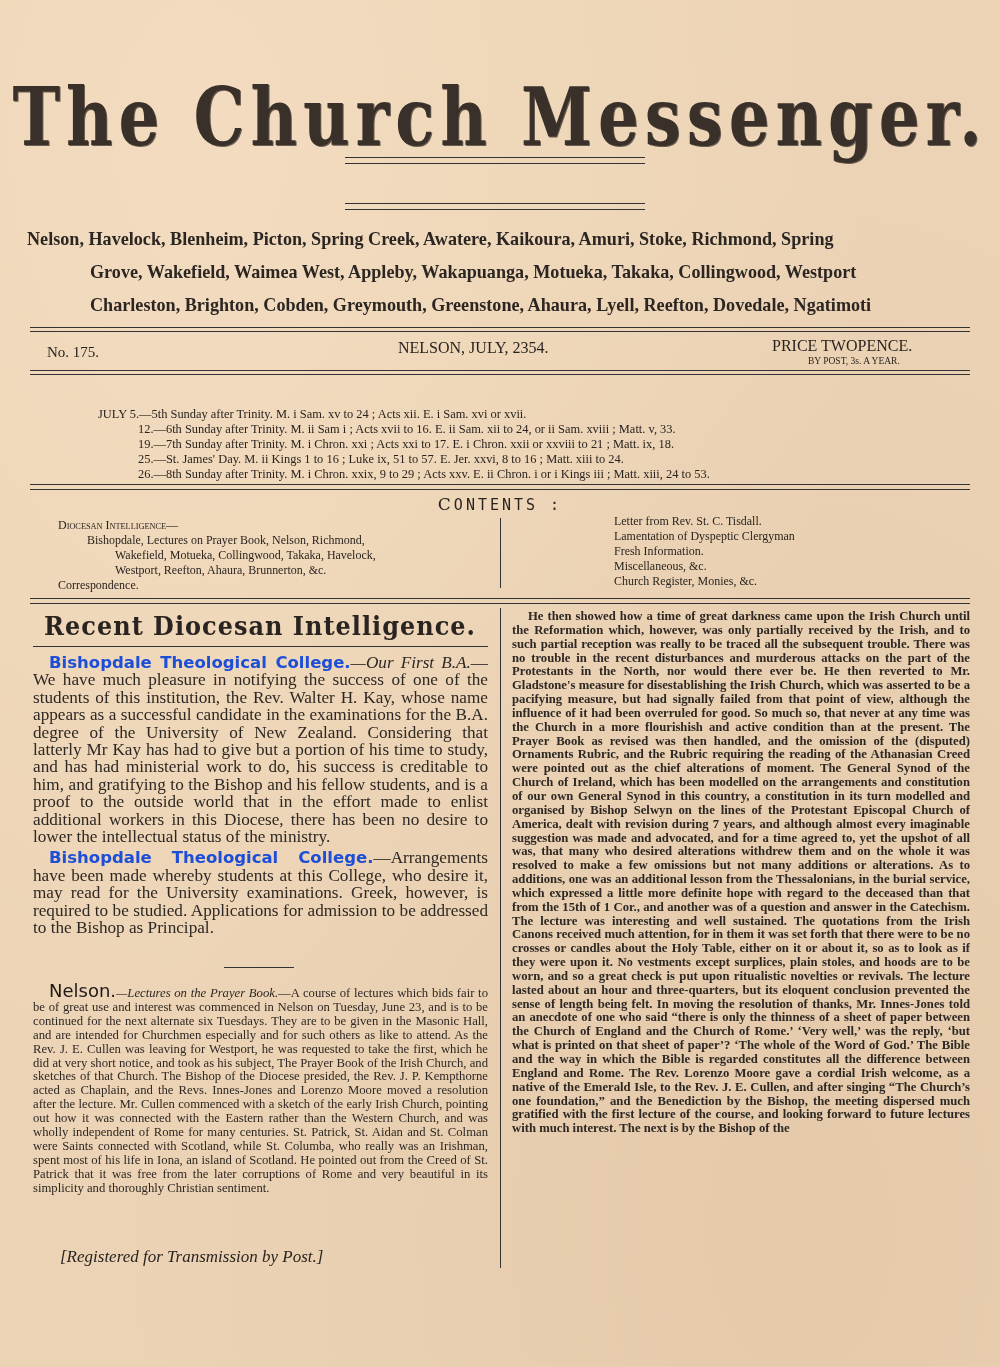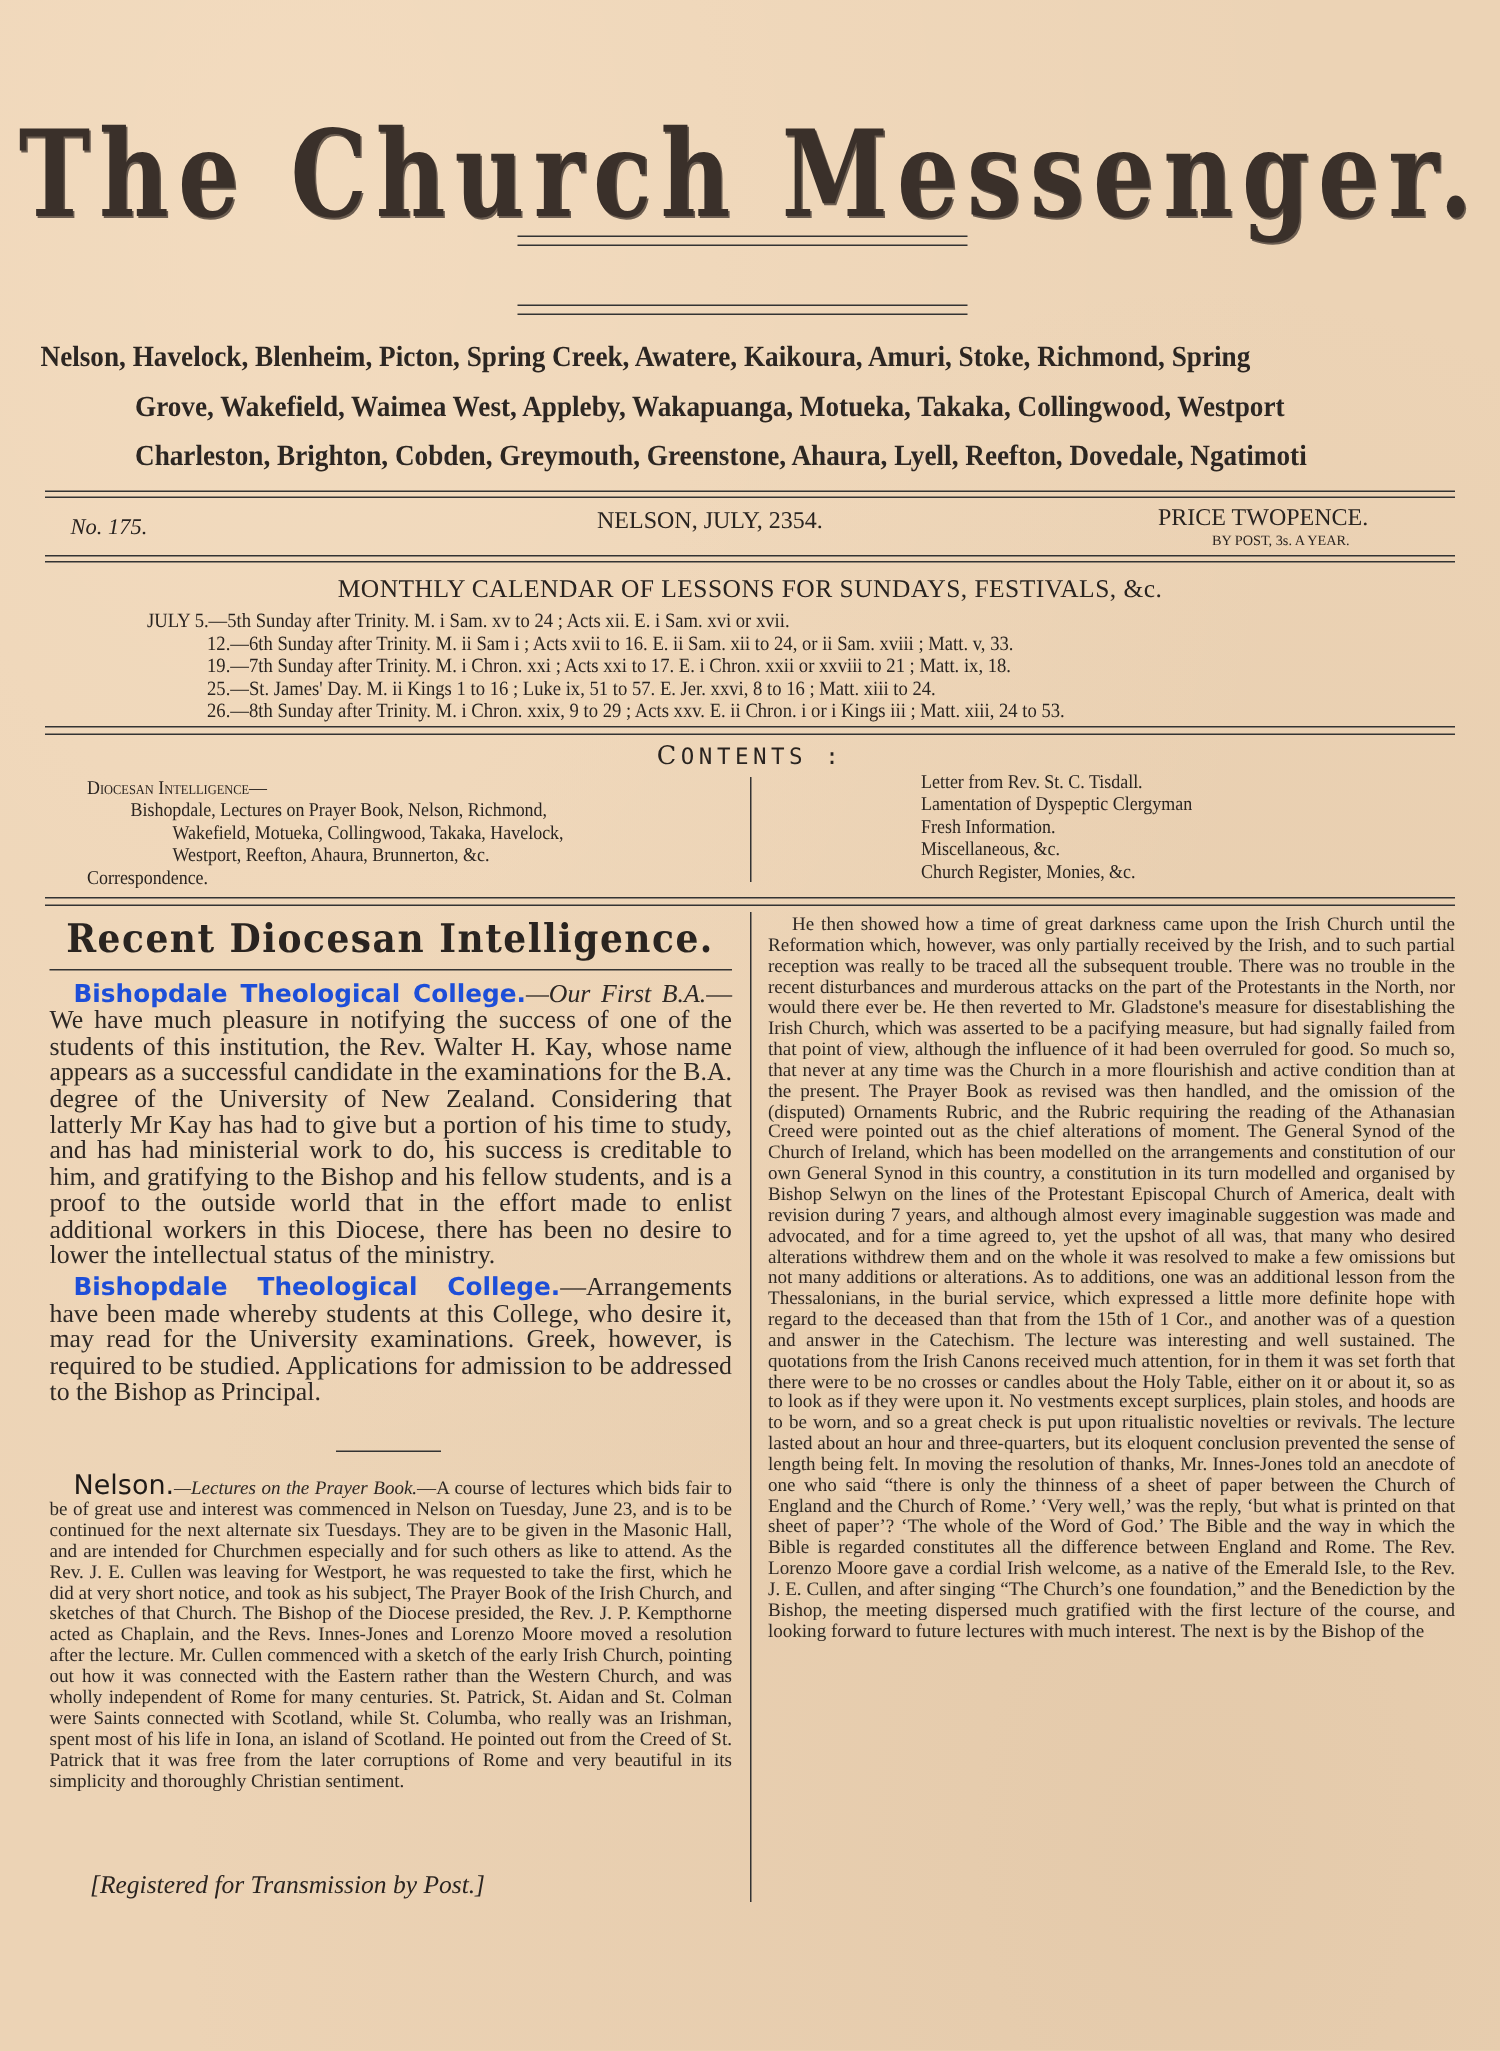--- a/index.html
+++ b/index.html
@@ -169,21 +169,21 @@
       font-size: 18px;
       color: #1f1a17;
     }
     .col-right {
       left: 512px;
       width: 458px;
       top: 610px;
       font-size: 12.7px;
       line-height: 13.85px;
     }
-    .col-right p { text-indent: 16px; }
+    .col-right p { text-indent: 16px; font-weight: bold; }
     .ital { font-style: italic; }
     .registered {
       position: absolute;
       left: 60px;
       top: 1247px;
       font-family: "Liberation Serif", serif;
       font-style: italic;
       font-size: 17px;
       color: #2a2420;
     }
@@ -205,29 +205,28 @@
   <div class="rule-pair" style="left:345px; top:157px; width:300px;"></div>
   <div class="rule-pair" style="left:345px; top:203px; width:300px;"></div>
 
   <div class="parishes" style="left:27px; top:228px;">Nelson, Havelock, Blenheim, Picton, Spring Creek, Awatere, Kaikoura, Amuri, Stoke, Richmond, Spring</div>
   <div class="parishes" style="left:90px; top:261px;">Grove, Wakefield, Waimea West, Appleby, Wakapuanga, Motueka, Takaka, Collingwood, Westport</div>
   <div class="parishes" style="left:90px; top:294px;">Charleston, Brighton, Cobden, Greymouth, Greenstone, Ahaura, Lyell, Reefton, Dovedale, Ngatimoti</div>
 
   <div class="hr" style="left:30px; width:940px; top:327px;"></div>
   <div class="hr thin" style="left:30px; width:940px; top:331px;"></div>
 
-  <div class="issue-line" style="left:47px; top:344px; font-size:15px;font-style:italic;">No. 175.</div>
+  <div class="issue-line" style="left:47px; top:344px; font-size:15px;">No. 175.</div>
   <div class="issue-line" style="left:398px; top:339px; font-size:16px;">NELSON, JULY, 2354.</div>
   <div class="issue-line" style="left:772px; top:337px; font-size:16px;">PRICE TWOPENCE.</div>
   <div class="issue-line" style="left:808px; top:356px; font-size:9.5px;">BY POST, 3s. A YEAR.</div>
 
   <div class="hr" style="left:30px; width:940px; top:370px;"></div>
   <div class="hr thin" style="left:30px; width:940px; top:374px;"></div>
 
-  <div class="calendar-title">MONTHLY CALENDAR OF LESSONS FOR SUNDAYS, FESTIVALS, &amp;c.</div>
   <div class="cal-row" style="left:98px; top:406px;">JULY 5.—5th Sunday after Trinity.  M. i Sam. xv to 24 ; Acts xii.  E. i Sam. xvi or xvii.</div>
   <div class="cal-row" style="left:138px; top:421px;">12.—6th Sunday after Trinity.  M. ii Sam i ; Acts xvii to 16.  E. ii Sam. xii to 24, or ii Sam. xviii ; Matt. v, 33.</div>
   <div class="cal-row" style="left:138px; top:436px;">19.—7th Sunday after Trinity.  M. i Chron. xxi ; Acts xxi to 17.  E. i Chron. xxii or xxviii to 21 ; Matt. ix, 18.</div>
   <div class="cal-row" style="left:138px; top:451px;">25.—St. James' Day.  M. ii Kings 1 to 16 ; Luke ix, 51 to 57.  E. Jer. xxvi, 8 to 16 ; Matt. xiii to 24.</div>
   <div class="cal-row" style="left:138px; top:466px;">26.—8th Sunday after Trinity.  M. i Chron. xxix, 9 to 29 ; Acts xxv.  E. ii Chron. i or i Kings iii ; Matt. xiii, 24 to 53.</div>
 
   <div class="hr" style="left:30px; width:940px; top:484px;"></div>
   <div class="hr thin" style="left:30px; width:940px; top:489px;"></div>
 
   <div class="contents-title">

